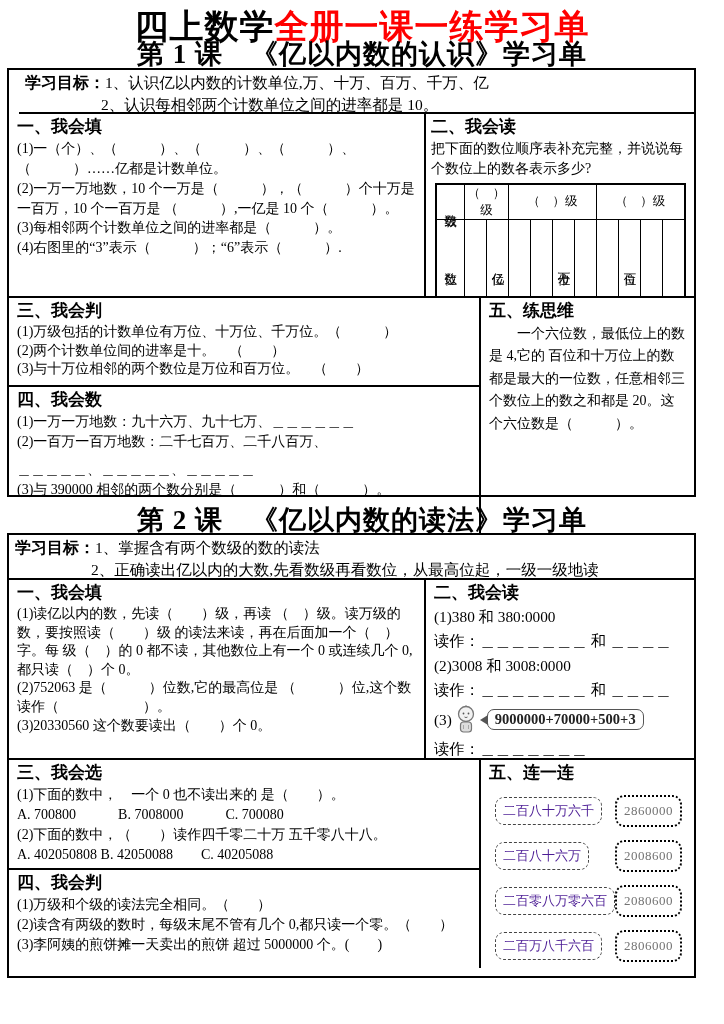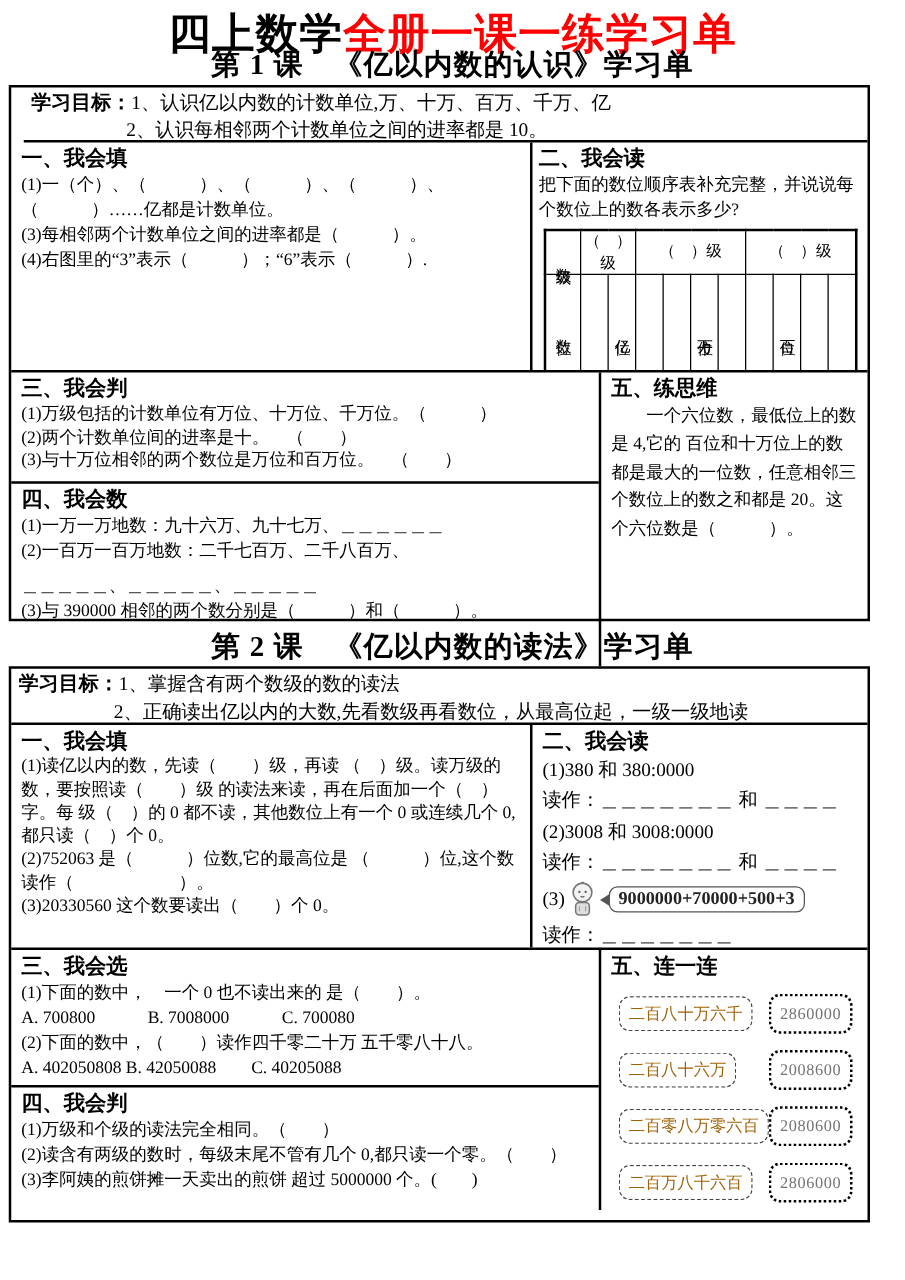--- a/index.html
+++ b/index.html
@@ -2,21 +2,21 @@
 <html><head>
 <meta charset="utf-8">
 <style>
   html,body{margin:0;padding:0;background:#fff;}
   .page{position:relative;width:724px;height:1024px;background:#fff;overflow:hidden;
         font-family:"Liberation Serif","DejaVu Serif",serif;color:#000;}
   .main-title{position:absolute;top:4px;left:0;width:100%;text-align:center;
         font-size:34px;font-weight:bold;letter-spacing:1px;}
   .main-title .red{color:#f00;}
   .lesson-title{position:absolute;left:0;width:100%;text-align:center;
-        font-size:23px;font-weight:600;letter-spacing:1px;}
+        font-size:27px;font-weight:600;letter-spacing:1px;}
   .sheet{position:absolute;left:7px;width:689px;border:2px solid #000;box-sizing:border-box;
         background:#fff;}
   .goals{border-bottom:2px solid #000;padding:2px 6px;font-size:15.5px;line-height:1.38;
         box-sizing:border-box;overflow:hidden;}
   .goals b{font-size:16px;}
   .goal2{padding-left:76px;}
   .row{display:flex;box-sizing:border-box;}
   .cell{box-sizing:border-box;padding:2px 8px 2px 8px;overflow:hidden;}
   .sec-h{font-weight:bold;font-size:17px;line-height:1.35;}
   .body-t{font-size:14px;line-height:1.42;}
@@ -35,21 +35,21 @@
   
   .read-line{font-size:15.3px;line-height:1.6;}
   .bubble-row{display:flex;align-items:center;gap:3px;margin:2px 0;}
   .bubble{border:1.5px solid #555;border-radius:7px;padding:1px 7px;font-size:14.5px;
         font-weight:600;white-space:nowrap;position:relative;color:#222;}
   .bubble-tail{width:0;height:0;border-top:5px solid transparent;border-bottom:5px solid transparent;
         border-right:8px solid #555;margin-right:-4px;}
   
   .match-wrap{display:flex;flex-direction:column;gap:13px;padding:10px 4px 0 6px;}
   .match-row{display:flex;align-items:center;justify-content:space-between;}
-  .m-left{border:1.6px dashed #444;border-radius:9px;padding:4px 7px;font-size:13px;color:#a16207;
+  .m-left{border:1.6px dashed #444;border-radius:9px;padding:4px 7px;font-size:13px;color:#4c1d95;
         white-space:nowrap;}
   .m-right{border:2.5px dotted #000;border-radius:9px;padding:6px 7px;font-size:13px;color:#737373;
         letter-spacing:0.5px;}
 </style>
 </head>
 <body>
 
 <div class="page">
 
   <div class="main-title">
@@ -63,20 +63,21 @@
     <div class="goals" style="height:44px;margin-left:10px;">
       <div><b>学习目标：</b><span>1、认识亿以内数的计数单位,万、十万、百万、千万、亿</span></div>
       <div class="goal2">2、认识每相邻两个计数单位之间的进率都是 10。</div>
     </div>
 
     <div class="row" style="height:184px;border-bottom:2px solid #000;">
 
       <div class="cell b-r" style="width:417px;">
         <div class="sec-h">一、我会填</div>
         <div class="body-t">(1)一（个）、（　　　）、（　　　）、（　　　）、（　　　）……亿都是计数单位。</div>
+        <div class="body-t">(2)一万一万地数，10 个一万是（　　　），（　　　）个十万是一百万，10 个一百万是 （　　　）,一亿是 10 个（　　　）。</div>
         <div class="body-t">(3)每相邻两个计数单位之间的进率都是（　　　）。</div>
         <div class="body-t">(4)右图里的“3”表示（　　　）；“6”表示（　　　）.</div>
       </div>
 
       <div class="cell" style="flex:1;padding:2px 5px;">
         <div class="sec-h">二、我会读</div>
         <div class="body-t">把下面的数位顺序表补充完整，并说说每个数位上的数各表示多少?</div>
         <table class="pv" style="border:2px solid #000;">
           <colgroup>
             <col style="width:29px;">

